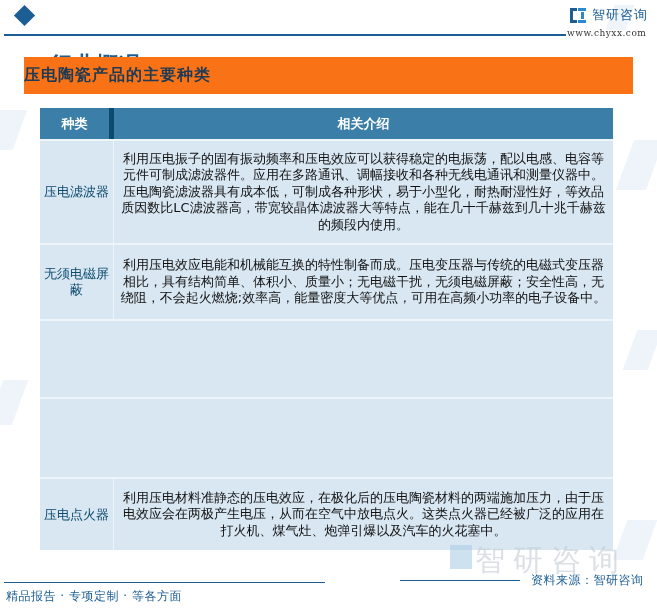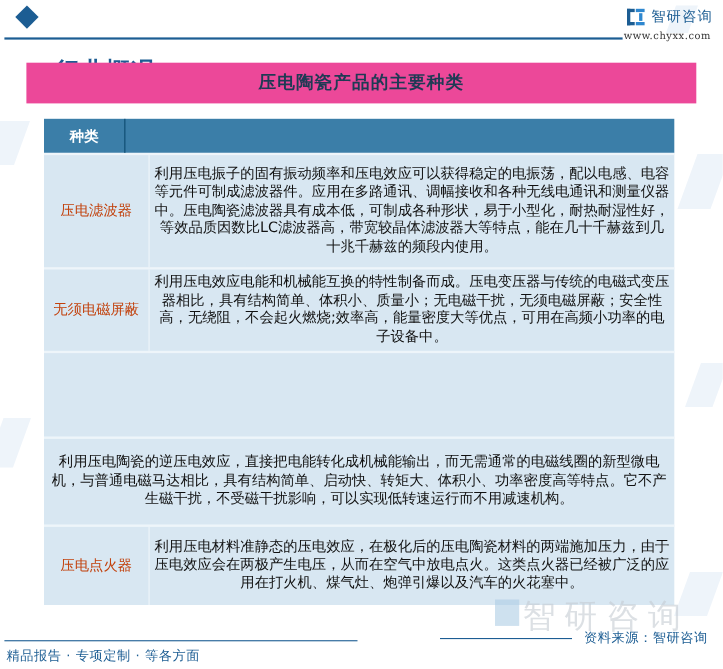--- a/index.html
+++ b/index.html
@@ -18,31 +18,31 @@
     .header-line { position: absolute; left: 4px; top: 34px; width: 562px; height: 2px; background: #1c5d93; }
     .brand { position: absolute; left: 570px; top: 6px; display: flex; align-items: center; gap: 6px; }
     .brand-logo { width: 16px; height: 15px; position: relative; }
     .brand-logo .l1 { position: absolute; left: 0; top: 0; width: 7px; height: 15px; border: 3px solid #1c5d93; border-right: none; }
     .brand-logo .l2 { position: absolute; left: 8px; top: 0; width: 8px; height: 15px; border-top: 3px solid #2e87cf; border-bottom: 3px solid #2e87cf; }
     .brand-logo .l3 { position: absolute; left: 11px; top: 4px; width: 3px; height: 7px; background: #2e87cf; }
     .brand-name { font-size: 13px; color: #1c5d93; letter-spacing: 1px; }
     .brand-url { position: absolute; left: 567px; top: 28px; font-family: "DejaVu Serif", serif; font-size: 9px; color: #333; letter-spacing: 0.5px; text-align: right; }
 
     
-    .banner { position: absolute; left: 24px; top: 57px; width: 609px; height: 37px; background: #ec4899; display: flex; align-items: center; justify-content: center; }
+    .banner { position: absolute; left: 24px; top: 57px; width: 609px; height: 37px; background: #f97316; display: flex; align-items: center; justify-content: flex-start; }
     .banner-title { font-family: "DejaVu Serif", "Liberation Serif", serif; font-size: 16px; font-weight: bold; color: #1e3a54; letter-spacing: 1px; }
 
     
     .table { position: absolute; left: 40px; top: 108px; width: 573px; }
     .thead { display: flex; height: 31px; background: #3b7ea8; }
     .th { color: #ffffff; font-size: 13px; font-weight: bold; display: flex; align-items: center; justify-content: center; }
-    .th.col1 { width: 74px; border-right: 1px solid #0c4a6e; }
+    .th.col1 { width: 74px; border-right: 5px solid #0c4a6e; }
     .th.col2 { flex: 1; }
     .row { display: flex; background: #d8e7f2; border-top: 2px solid #eef5fa; }
-    .cell-type { width: 96px; border-right: 1px solid #eef5fa; display: flex; align-items: center; justify-content: center; text-align: center; font-size: 13px; line-height: 16px; color: #c2410c; padding: 0 4px; }
+    .cell-type { width: 74px; border-right: 1px solid #eef5fa; display: flex; align-items: center; justify-content: center; text-align: center; font-size: 13px; line-height: 16px; color: #0c4a6e; padding: 0 4px; }
     .cell-desc { flex: 1; font-size: 13px; line-height: 16.5px; color: #111; text-align: center; padding: 16px 4px; display: flex; align-items: center; justify-content: center; }
     .cell-desc span { display: block; }
     .r1 { height: 104px; }
     .r2 { height: 76px; }
     .r3 { height: 78px; }
     .r4 { height: 80px; }
     .r5 { height: 73px; }
 
     
     .footer-line { position: absolute; left: 4px; top: 582px; width: 321px; height: 1px; background: #1c5d93; }
@@ -80,43 +80,41 @@
   <div class="brand-url">www.chyxx.com</div>
 </div>
 
 <div class="banner">
   <span class="banner-title">压电陶瓷产品的主要种类</span>
 </div>
 
 <div class="table">
   <div class="thead">
     <div class="th col1">种类</div>
+    <div class="th col2">相关介绍</div>
   </div>
 
   <div class="row r1">
     <div class="cell-type">压电滤波器</div>
     <div class="cell-desc">
         <span>利用压电振子的固有振动频率和压电效应可以获得稳定的电振荡，配以电感、电容等元件可制成滤波器件。应用在多路通讯、调幅接收和各种无线电通讯和测量仪器中。压电陶瓷滤波器具有成本低，可制成各种形状，易于小型化，耐热耐湿性好，等效品质因数比LC滤波器高，带宽较晶体滤波器大等特点，能在几十千赫兹到几十兆千赫兹的频段内使用。</span>
       </div>
   </div>
 
   <div class="row r2">
     <div class="cell-type">无须电磁屏蔽</div>
     <div class="cell-desc">
         <span>利用压电效应电能和机械能互换的特性制备而成。压电变压器与传统的电磁式变压器相比，具有结构简单、体积小、质量小；无电磁干扰，无须电磁屏蔽；安全性高，无绕阻，不会起火燃烧;效率高，能量密度大等优点，可用在高频小功率的电子设备中。</span>
       </div>
   </div>
 
   <div class="row r3">
   </div>
 
   <div class="row r4">
-    <div class="cell-desc">
-        <span>利用压电陶瓷的逆压电效应，直接把电能转化成机械能输出，而无需通常的电磁线圈的新型微电机，与普通电磁马达相比，具有结构简单、启动快、转矩大、体积小、功率密度高等特点。它不产生磁干扰，不受磁干扰影响，可以实现低转速运行而不用减速机构。</span>
-      </div>
   </div>
 
   <div class="row r5">
     <div class="cell-type">压电点火器</div>
     <div class="cell-desc">
         <span>利用压电材料准静态的压电效应，在极化后的压电陶瓷材料的两端施加压力，由于压电效应会在两极产生电压，从而在空气中放电点火。这类点火器已经被广泛的应用在打火机、煤气灶、炮弹引爆以及汽车的火花塞中。</span>
       </div>
   </div>
 </div>
 

